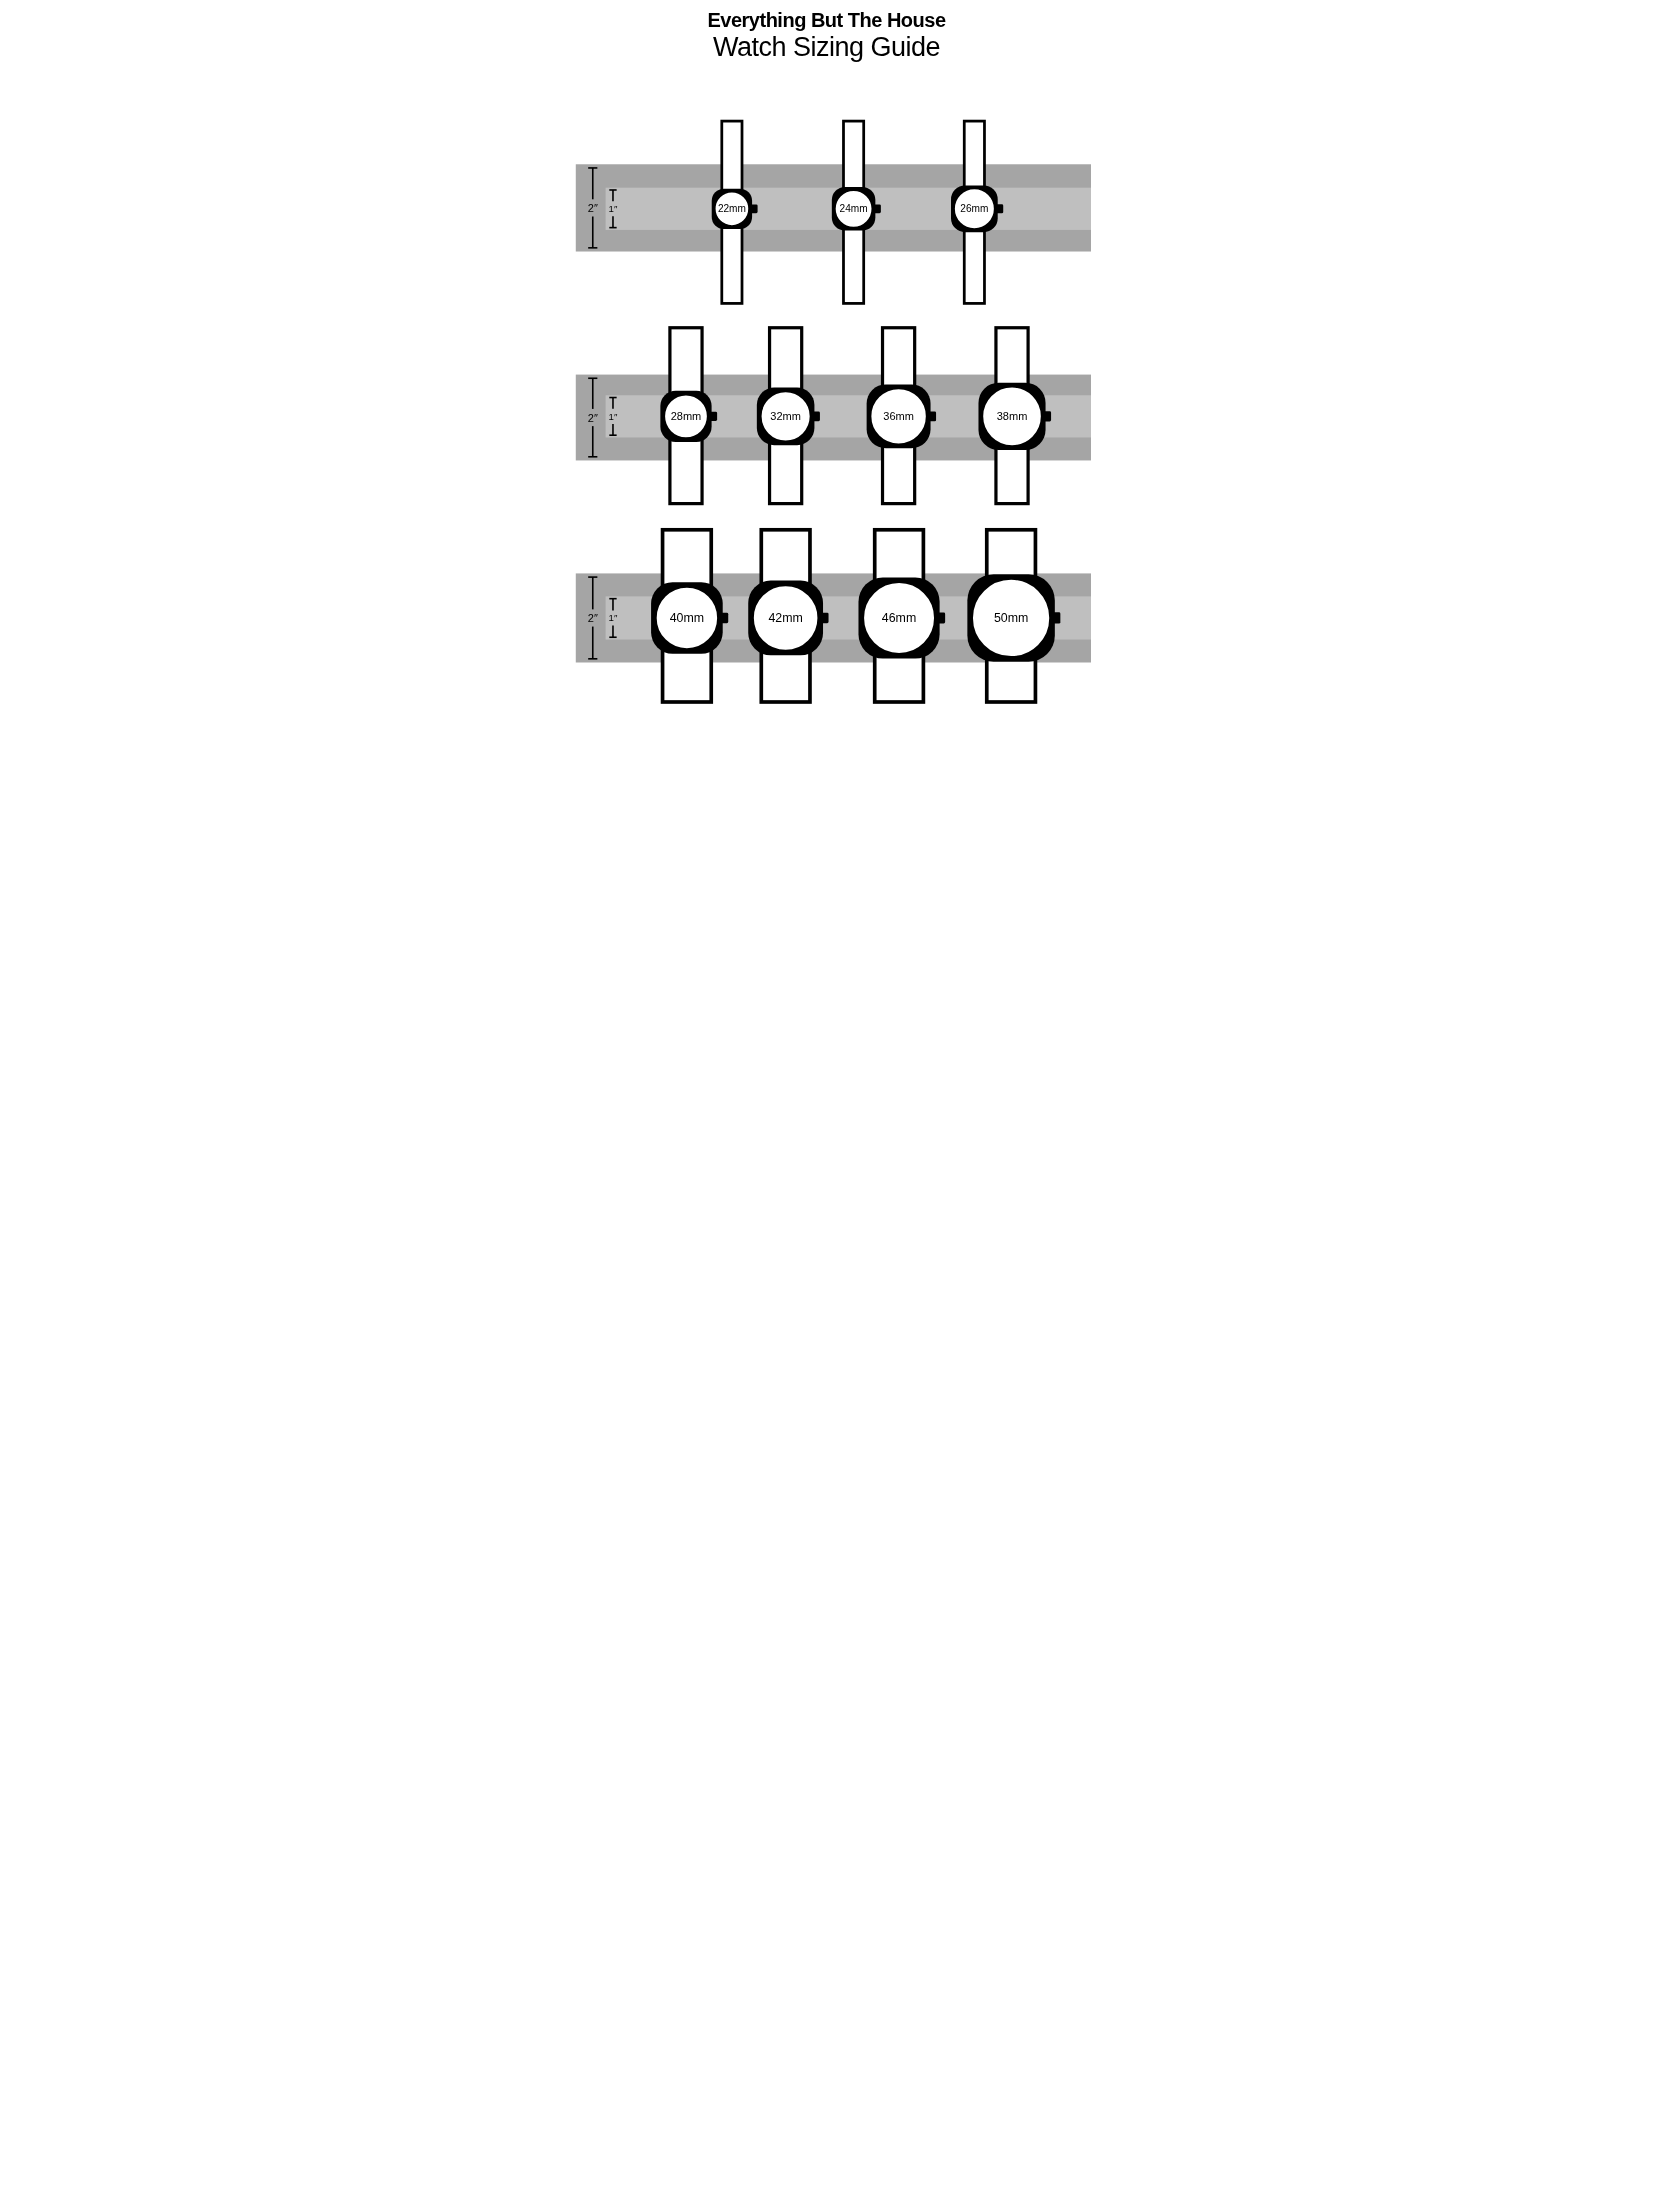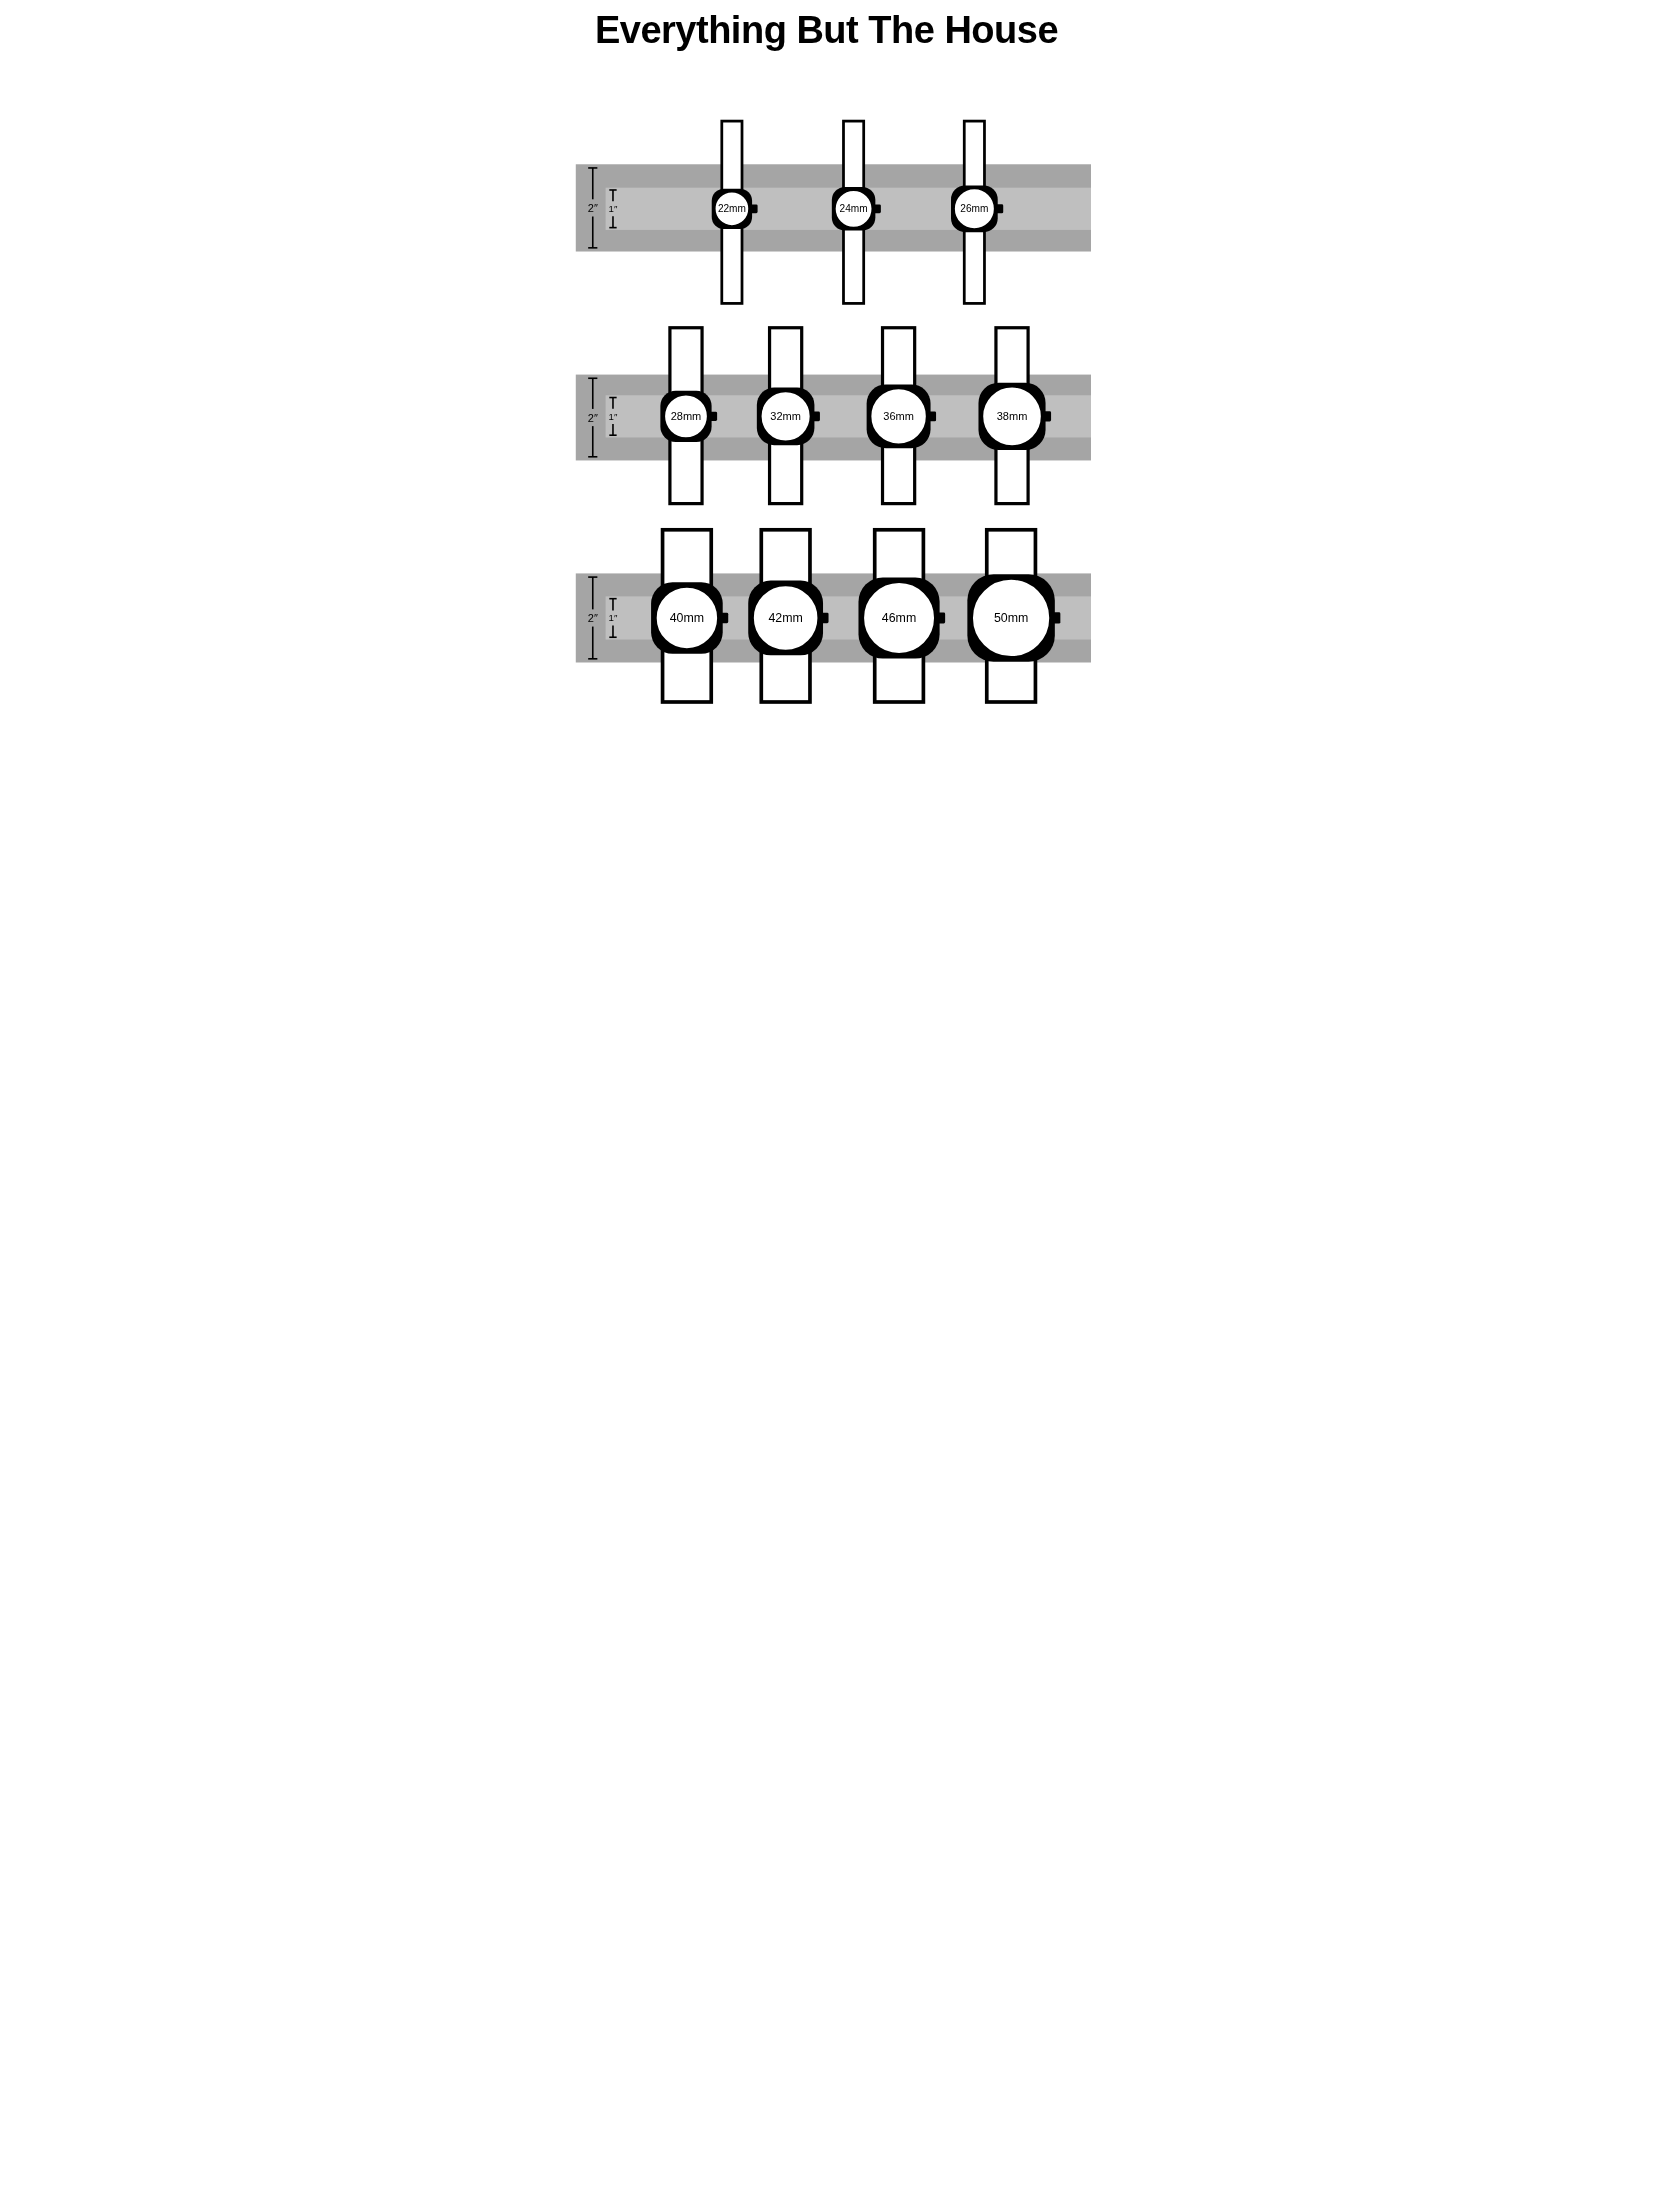--- a/index.html
+++ b/index.html
@@ -16,21 +16,21 @@
     position: absolute;
     top: 9.2px;
     left: 0;
     width: 100%;
     text-align: center;
     color: #000;
     z-index: 2;
   }
   #title-line1 {
     margin: 0;
-    font-size: 38px;
+    font-size: 20px;
     font-weight: 700;
     letter-spacing: -0.5px;
     line-height: 1.12;
   }
   #title-line2 {
     margin: 0;
     font-size: 27px;
     font-weight: 400;
     letter-spacing: -0.5px;
     line-height: 1.12;
@@ -46,20 +46,21 @@
     font-family: "Liberation Sans", "DejaVu Sans", sans-serif;
     fill: #000;
   }
 </style>
 </head>
 <body>
 
 <div id="page">
   <div id="title-block">
     <h1 id="title-line1">Everything But The House</h1>
+    <h2 id="title-line2">Watch Sizing Guide</h2>
   </div>
   <svg id="diagram" viewBox="0 0 1152 1536">
       <g>
         <rect x="30" y="357" width="1122" height="190" fill="#a5a5a5"></rect>
         <rect x="95" y="408" width="1057" height="92" fill="#bfbfbf"></rect>
         <g>
           <line x1="57" y1="365" x2="77" y2="365" stroke="#000000" stroke-width="3.5"></line>
           <line x1="67" y1="365" x2="67" y2="433.28" stroke="#000000" stroke-width="3.5"></line>
           <text x="67" y="452" text-anchor="middle" dominant-baseline="central" font-size="24">2″</text>
           <line x1="67" y1="470.72" x2="67" y2="539" stroke="#000000" stroke-width="3.5"></line>

